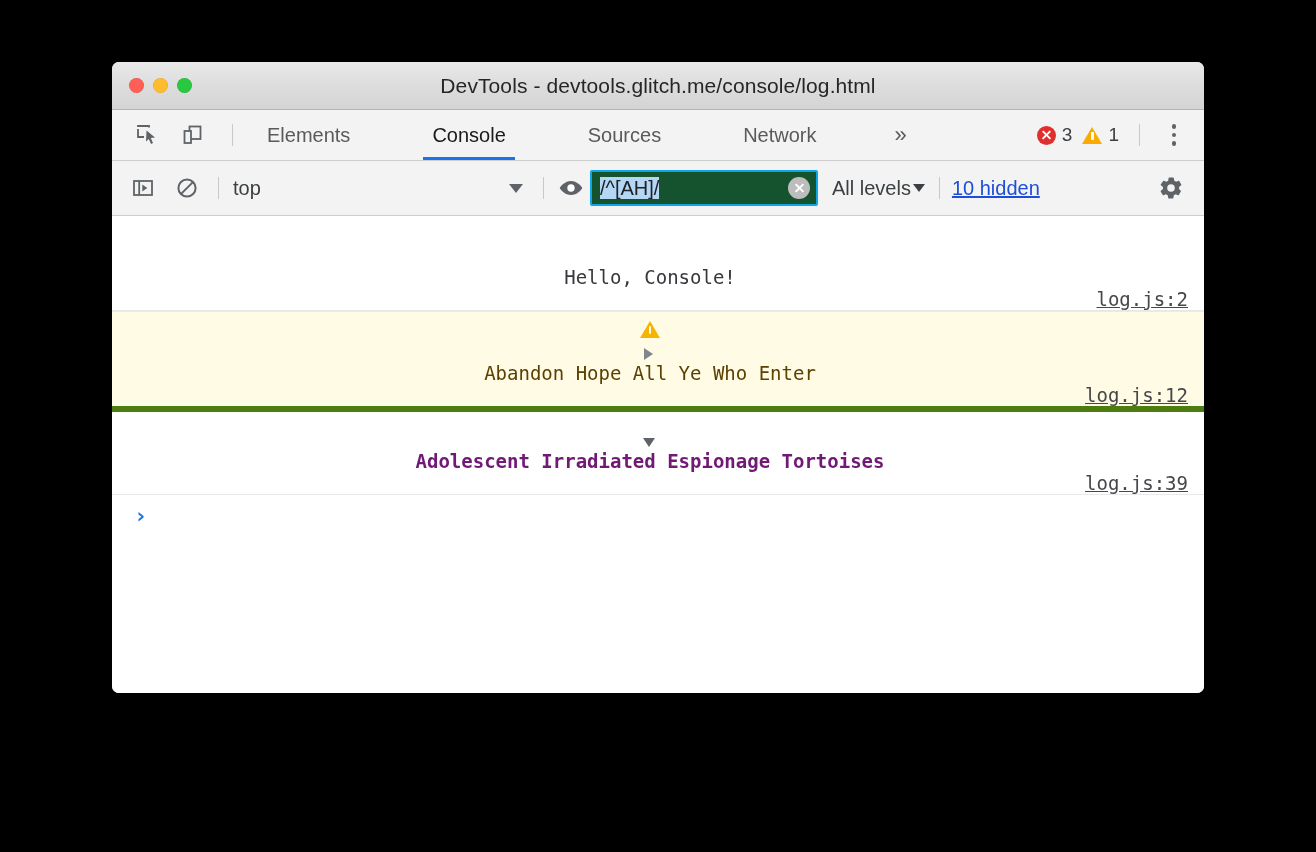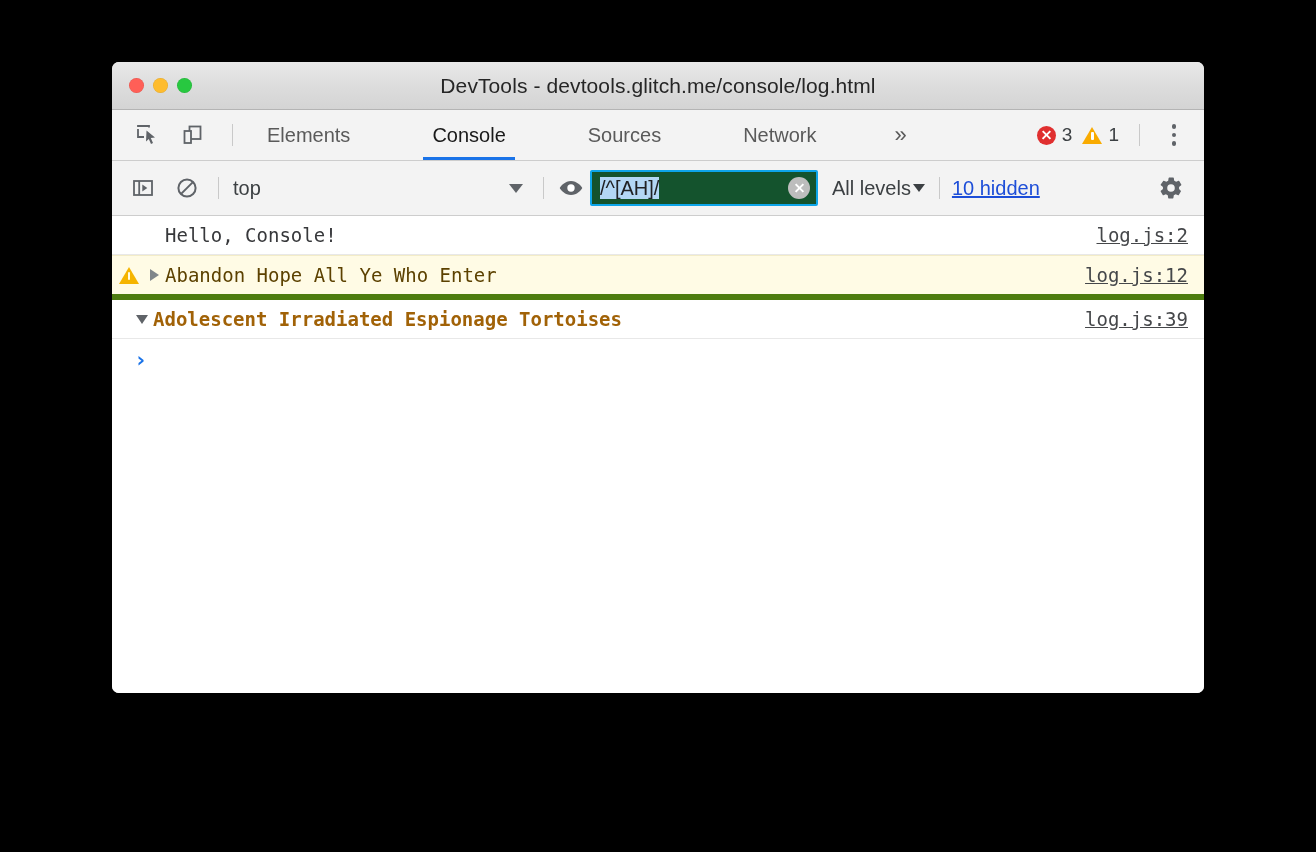--- a/index.html
+++ b/index.html
@@ -279,20 +279,21 @@
     background: #fff;
     height: 480px;
   }
   .msg-row {
     display: flex;
     align-items: center;
     min-height: 38px;
     border-bottom: 1px solid #e8e8e8;
     padding: 0 16px 0 0;
     position: relative;
+    flex-direction: column;
   }
   .msg-row.warning {
     background: #fffbe5;
     border-bottom: 6px solid #4d7c0f;
     border-top: 1px solid #f3ecc8;
   }
   .msg-gutter {
     width: 34px;
     flex: 0 0 34px;
     display: flex;
@@ -334,21 +335,21 @@
     border-right: 6px solid transparent;
     border-top: 9px solid #5f6368;
   }
   .msg-text {
     font-family: "DejaVu Sans Mono", monospace;
     font-size: 19px;
     color: #37383b;
     white-space: pre;
   }
   .msg-text.warn { color: #5c4100; }
-  .msg-text.bold { font-weight: bold; color: #a16207; }
+  .msg-text.bold { font-weight: bold; color: #701a75; }
   .msg-src {
     margin-left: auto;
     font-family: "DejaVu Sans Mono", monospace;
     font-size: 19px;
     color: #45474a;
     text-decoration: underline;
   }
   .msg-src.bold { font-weight: normal; }
 
   .prompt-row {

